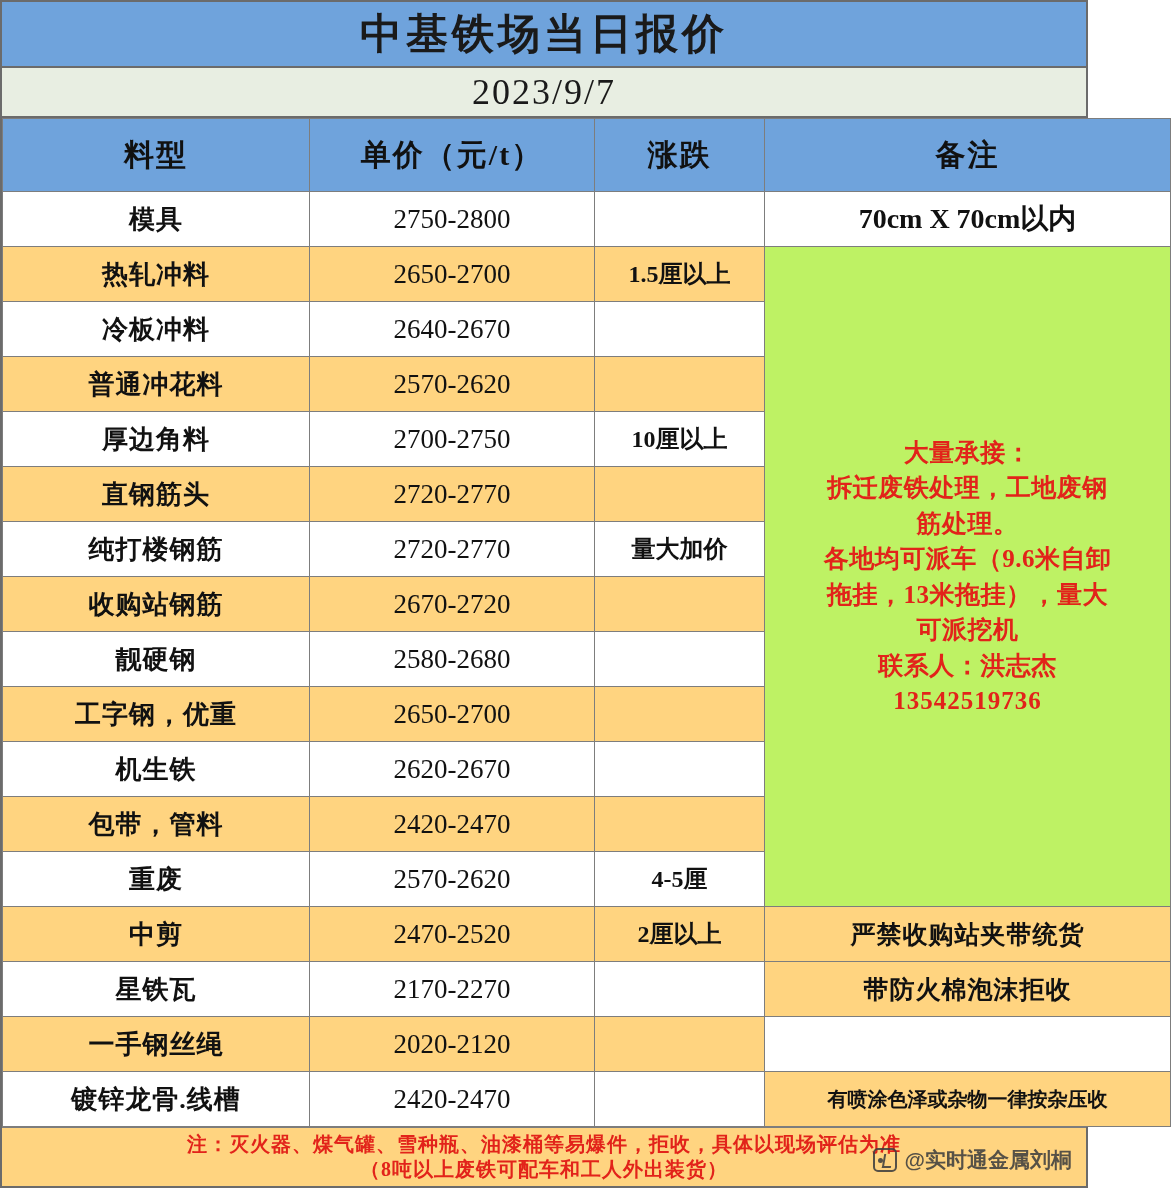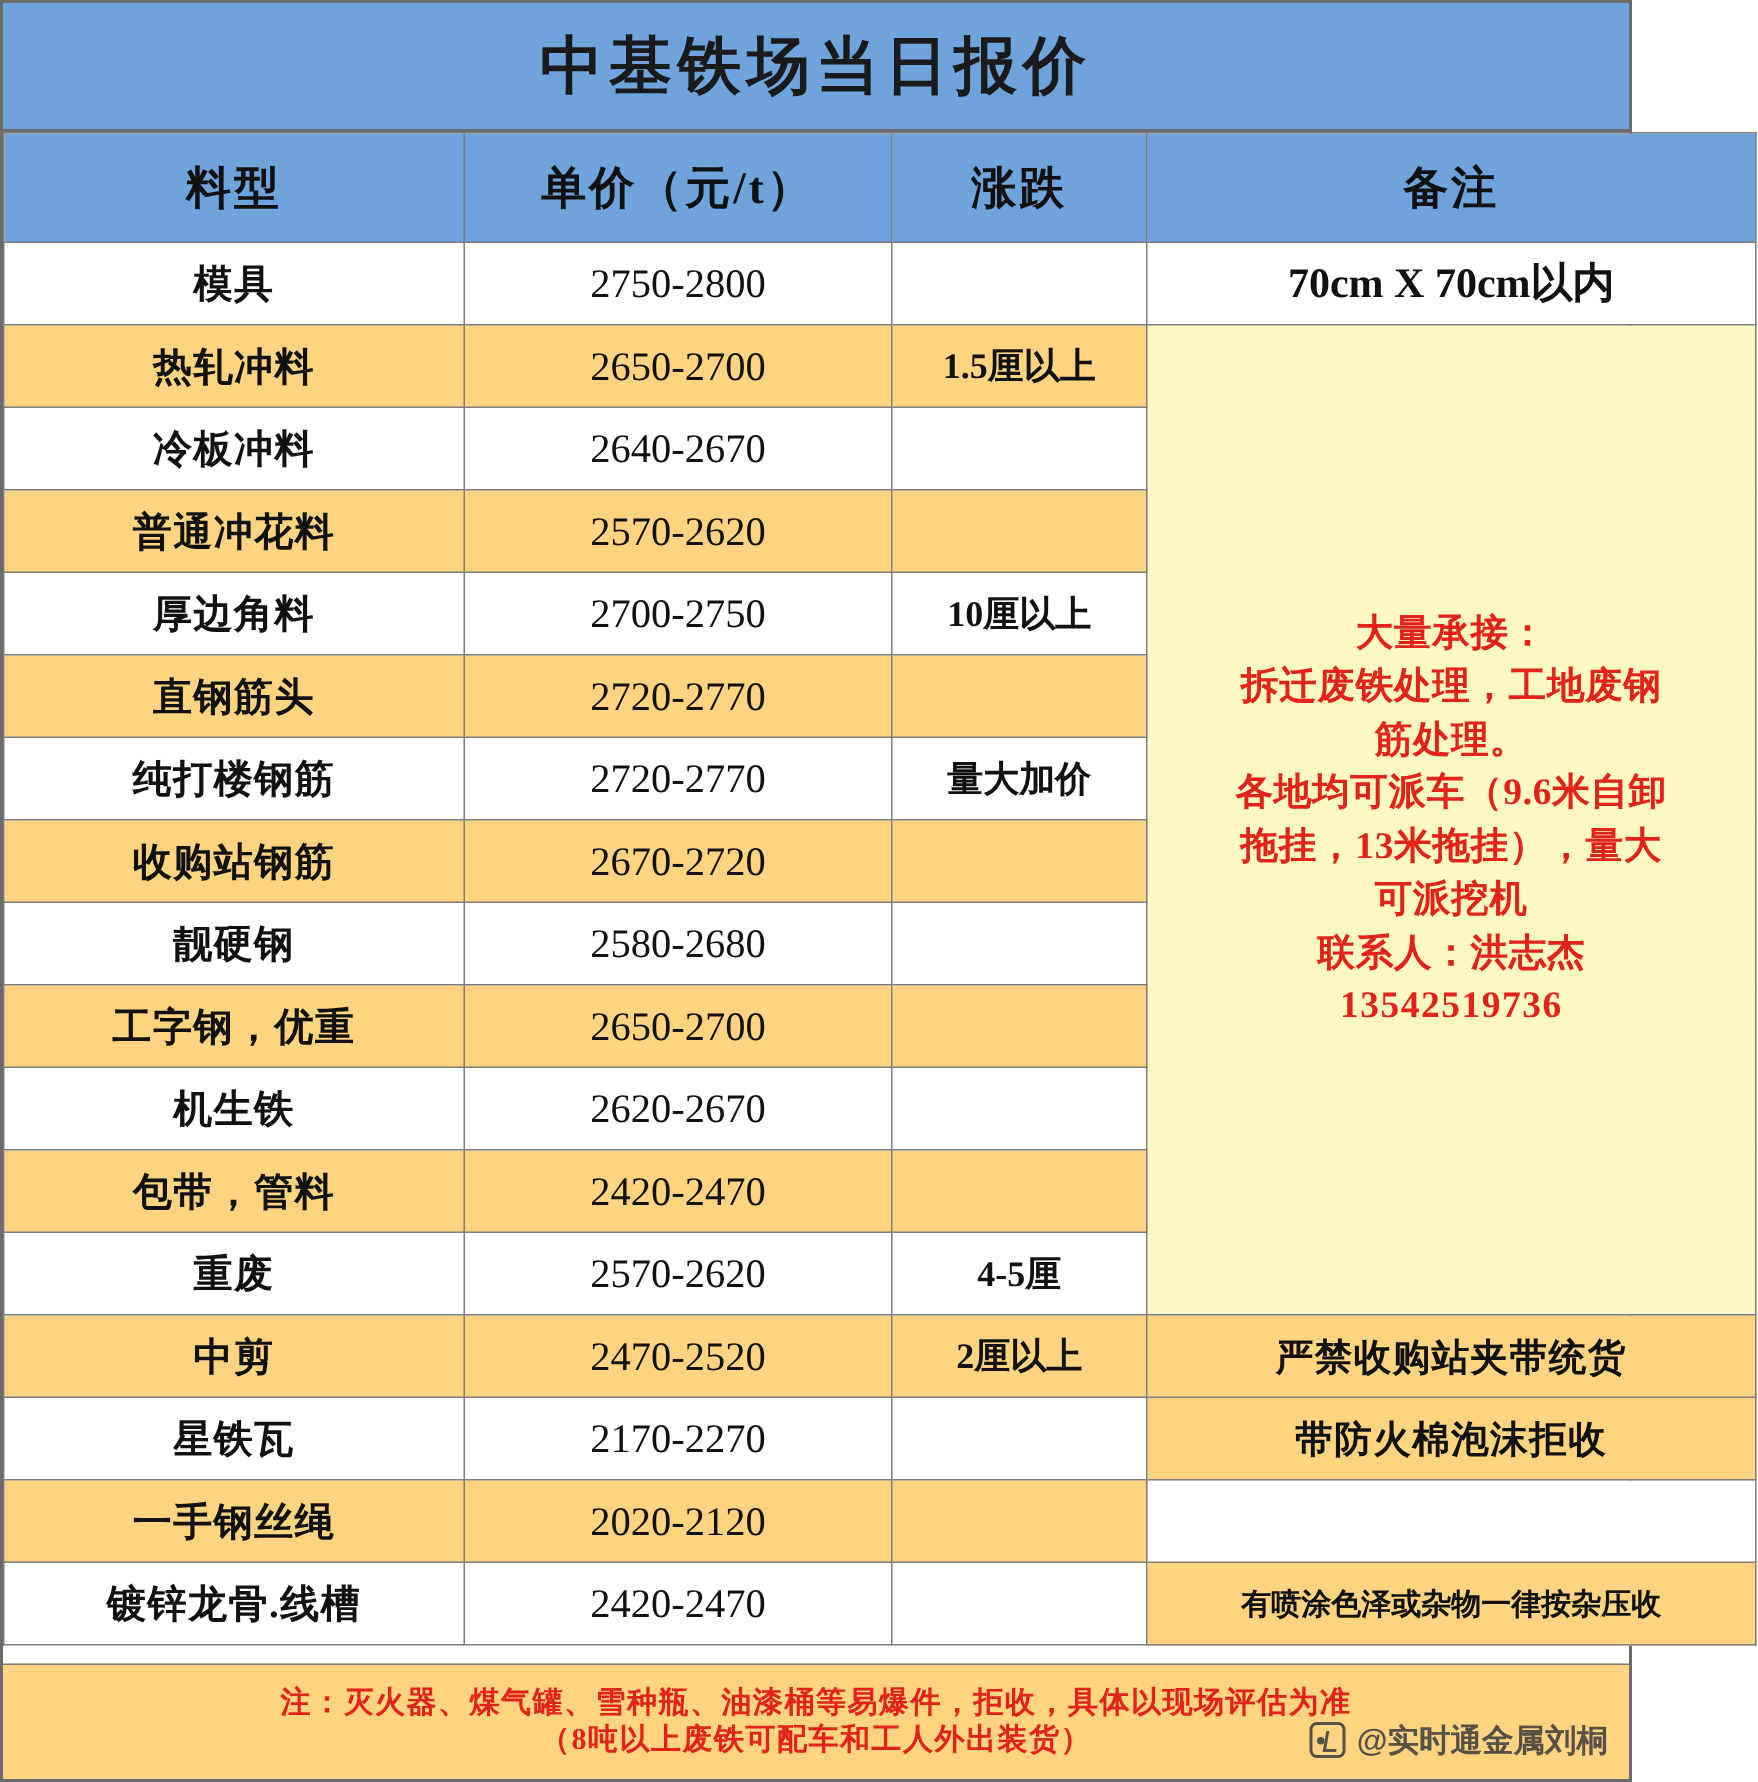--- a/index.html
+++ b/index.html
@@ -98,21 +98,21 @@
 
   
   td.rm {
     background: #ffd480;
     font-size: 28px;
     font-weight: bold;
     color: #111;
     padding: 0 6px;
   }
   td.rm-note {
-    background: #fef9c3;
+    background: #bef264;
     vertical-align: middle;
     padding: 0 10px;
   }
   .bigblock {
     color: #e2231a;
     font-size: 25px;
     font-weight: bold;
     line-height: 1.42;
     text-align: center;
     letter-spacing: 0.5px;
@@ -196,20 +196,23 @@
 </style>
 </head>
 <body>
 
 <div class="sheet">
 
   <div class="title-row">
     <div class="title-text">中基铁场当日报价</div>
   </div>
 
+  <div class="date-row">
+    <div class="date-text">2023/9/7</div>
+  </div>
 
   <div class="table-wrap">
     <table class="price">
       <colgroup>
         <col class="c0">
           <col class="c1">
           <col class="c2">
           <col class="c3">
       </colgroup>
       <thead>

